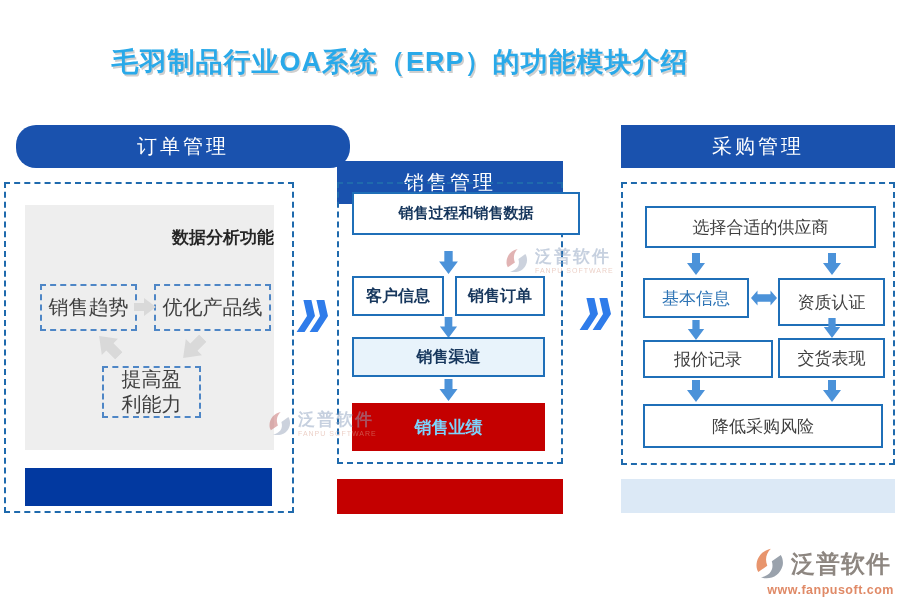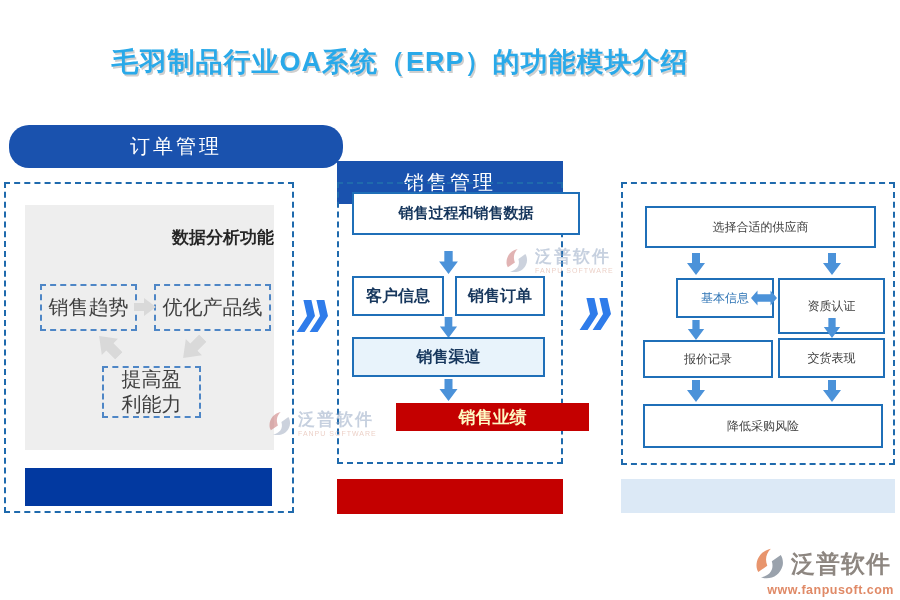--- a/index.html
+++ b/index.html
@@ -8,21 +8,21 @@
 
   
   .title{position:absolute;top:44px;left:0;width:800px;text-align:center;
          font-size:27px;font-weight:bold;color:#29a9e9;letter-spacing:1px;
          text-shadow:1.5px 1.5px 0 #cfcfcf;margin:0;}
 
   
   .hdr{position:absolute;top:125px;height:43px;background:#1a52ae;color:#ffffff;
        display:flex;align-items:center;justify-content:center;font-size:20px;
        letter-spacing:3px;font-family:"Liberation Serif",serif;}
-  .hdr1{left:9px;width:334px;border-radius:20px;}
+  .hdr1{left:16px;width:334px;border-radius:20px;}
   .hdr2{left:337px;width:226px;margin-top:36px;}
   .hdr3{left:621px;width:274px;}
 
   
   .dashedbox{position:absolute;top:182px;border:2px dashed #1f6aad;box-sizing:border-box;}
   .db1{left:4px;width:290px;height:331px;}
   .db2{left:337px;width:226px;height:282px;}
   .db3{left:621px;width:274px;height:283px;}
 
   
@@ -38,31 +38,31 @@
   .bluebar{position:absolute;left:25px;top:468px;width:247px;height:38px;background:#0239a0;}
 
   
   .sbox{position:absolute;border:2px solid #1f6fb8;box-sizing:border-box;background:#ffffff;
         display:flex;align-items:center;justify-content:center;text-align:center;
         font-family:"Liberation Serif",serif;font-weight:bold;color:#17375d;}
   .bx-process{left:352px;top:192px;width:228px;height:43px;font-size:15px;}
   .bx-customer{left:352px;top:276px;width:92px;height:40px;font-size:16px;}
   .bx-order{left:455px;top:276px;width:90px;height:40px;font-size:16px;}
   .bx-channel{left:352px;top:337px;width:193px;height:40px;font-size:16px;background:#e8f3fb;}
-  .bx-perf{left:352px;top:403px;width:193px;height:28px;font-size:17px;background:#c40000;
-           border:none;color:#fef9c3;margin-left:44px;}
+  .bx-perf{left:352px;top:403px;width:193px;height:48px;font-size:17px;background:#c40000;
+           border:none;color:#7dd3fc;}
   .redbar{position:absolute;left:337px;top:479px;width:226px;height:35px;background:#c40000;}
 
   
   .pbox{position:absolute;border:2px solid #1f6fb8;box-sizing:border-box;background:#ffffff;
         display:flex;align-items:center;justify-content:center;text-align:center;
-        font-family:"Liberation Serif",serif;color:#404040;font-size:12px;}
+        font-family:"Liberation Serif",serif;color:#404040;font-size:17px;}
   .bx-supplier{left:645px;top:206px;width:231px;height:42px;}
-  .bx-basic{left:676px;top:278px;width:98px;height:40px;color:#2e74b5;}
-  .bx-qual{left:778px;top:278px;width:107px;height:56px;}
+  .bx-basic{left:643px;top:278px;width:106px;height:40px;color:#2e74b5;}
+  .bx-qual{left:778px;top:278px;width:107px;height:48px;}
   .bx-quote{left:643px;top:340px;width:130px;height:38px;}
   .bx-deliv{left:778px;top:338px;width:107px;height:40px;}
   .bx-risk{left:643px;top:404px;width:240px;height:44px;}
   .lightbar{position:absolute;left:621px;top:479px;width:274px;height:34px;background:#dce9f6;}
 
   
   .arr{position:absolute;}
   .chev{position:absolute;transform:skewX(-12deg);}
 
   
@@ -128,20 +128,21 @@
     <path d="M6 0 H14 V10 H19 L10 22 L1 10 H6 Z" fill="#4b92d9"></path>
   </svg>
   <div class="sbox bx-perf">销售业绩</div>
   <div class="redbar"></div>
 
   <svg class="chev" style="left:581px;top:295px;" width="32" height="38" viewBox="0 0 32 36">
     <path d="M2 2 H10 L17 18 L10 34 H2 L9 18 Z" fill="#2f7cea"></path>
     <path d="M15 2 H23 L30 18 L23 34 H15 L22 18 Z" fill="#2f7cea"></path>
   </svg>
 
+  <div class="hdr hdr3">采购管理</div>
   <div class="dashedbox db3"></div>
 
   <div class="pbox bx-supplier">选择合适的供应商</div>
 
   <svg class="arr" style="left:686px;top:253px;" width="20" height="22" viewBox="0 0 20 22">
     <path d="M6 0 H14 V10 H19 L10 22 L1 10 H6 Z" fill="#4b92d9"></path>
   </svg>
   <svg class="arr" style="left:822px;top:253px;" width="20" height="22" viewBox="0 0 20 22">
     <path d="M6 0 H14 V10 H19 L10 22 L1 10 H6 Z" fill="#4b92d9"></path>
   </svg>

